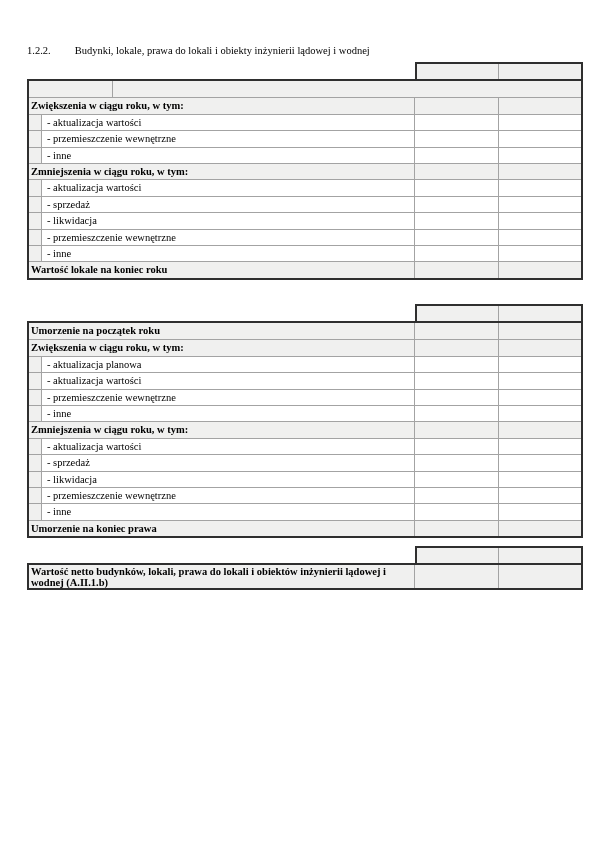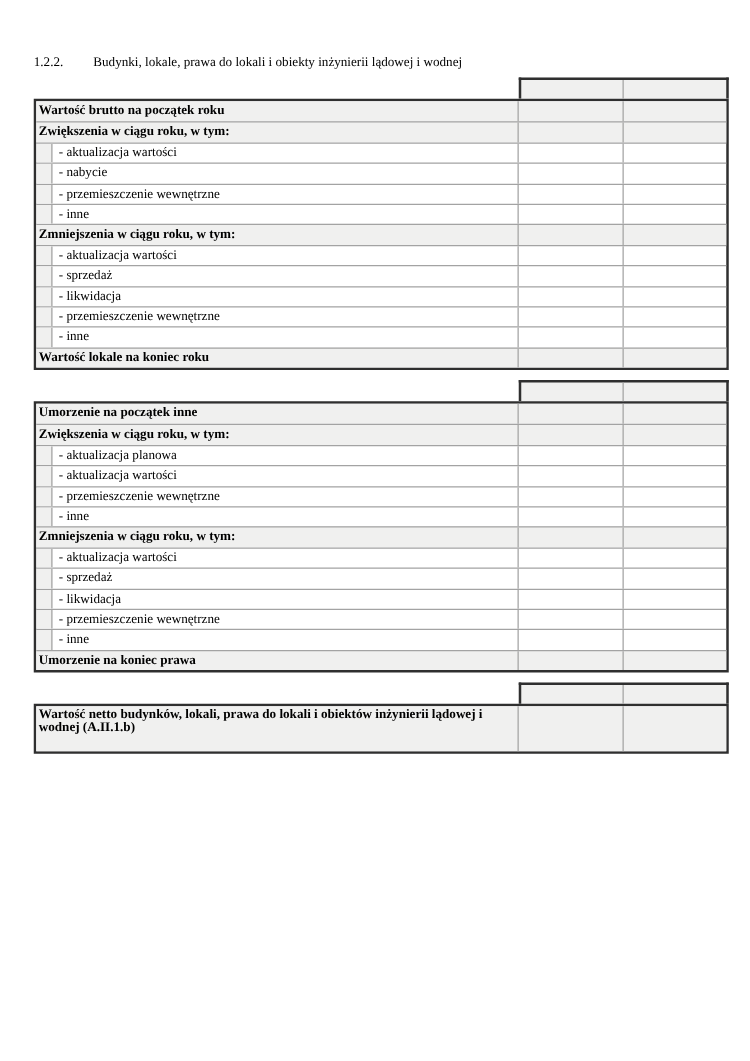--- a/index.html
+++ b/index.html
@@ -80,21 +80,21 @@
     box-sizing: border-box;
     width: 84px;
     border-right: 1px solid #a3a3a3;
     font-size: 10.5px;
     line-height: 15.5px;
     padding: 0 2px;
   }
   .val.last { width: auto; flex: 1; border-right: none; }
 
   
-  .row.tall { height: 36px; }
+  .row.tall { height: 23px; }
   .row.tall .label { display: block; }
   .row.tall .ltext {
     display: block;
     white-space: normal;
     line-height: 11.4px;
     padding-top: 0.5px;
   }
 
   #tbl-gross { top: 62px; }
   #tbl-amort { top: 304px; }
@@ -109,45 +109,34 @@
     <span class="num">1.2.2.</span><span>Budynki, lokale, prawa do lokali i obiekty inżynierii lądowej i wodnej</span>
   </div>
 
   <section class="tbl" id="tbl-gross">
     <div class="hdr">
       <div class="hcell"></div>
       <div class="hcell last"></div>
     </div>
     <div class="tbody">
         <div class="row section first">
-          <div class="label">
-            <span class="ltext">Wartość brutto na początek roku</span>
-          </div>
           <div class="val"></div>
           <div class="val last"></div>
         </div>
         <div class="row section">
           <div class="label">
             <span class="ltext">Zwiększenia w ciągu roku, w tym:</span>
           </div>
           <div class="val"></div>
           <div class="val last"></div>
         </div>
         <div class="row detail">
           <div class="label">
             <div class="indent"></div>
             <span class="ltext">- aktualizacja wartości</span>
-          </div>
-          <div class="val"></div>
-          <div class="val last"></div>
-        </div>
-        <div class="row detail">
-          <div class="label">
-            <div class="indent"></div>
-            <span class="ltext">- nabycie</span>
           </div>
           <div class="val"></div>
           <div class="val last"></div>
         </div>
         <div class="row detail">
           <div class="label">
             <div class="indent"></div>
             <span class="ltext">- przemieszczenie wewnętrzne</span>
           </div>
           <div class="val"></div>
@@ -219,21 +208,21 @@
   </section>
 
   <section class="tbl" id="tbl-amort">
     <div class="hdr">
       <div class="hcell"></div>
       <div class="hcell last"></div>
     </div>
     <div class="tbody">
         <div class="row section first">
           <div class="label">
-            <span class="ltext">Umorzenie na początek inne</span>
+            <span class="ltext">Umorzenie na początek roku</span>
           </div>
           <div class="val"></div>
           <div class="val last"></div>
         </div>
         <div class="row section">
           <div class="label">
             <span class="ltext">Zwiększenia w ciągu roku, w tym:</span>
           </div>
           <div class="val"></div>
           <div class="val last"></div>

